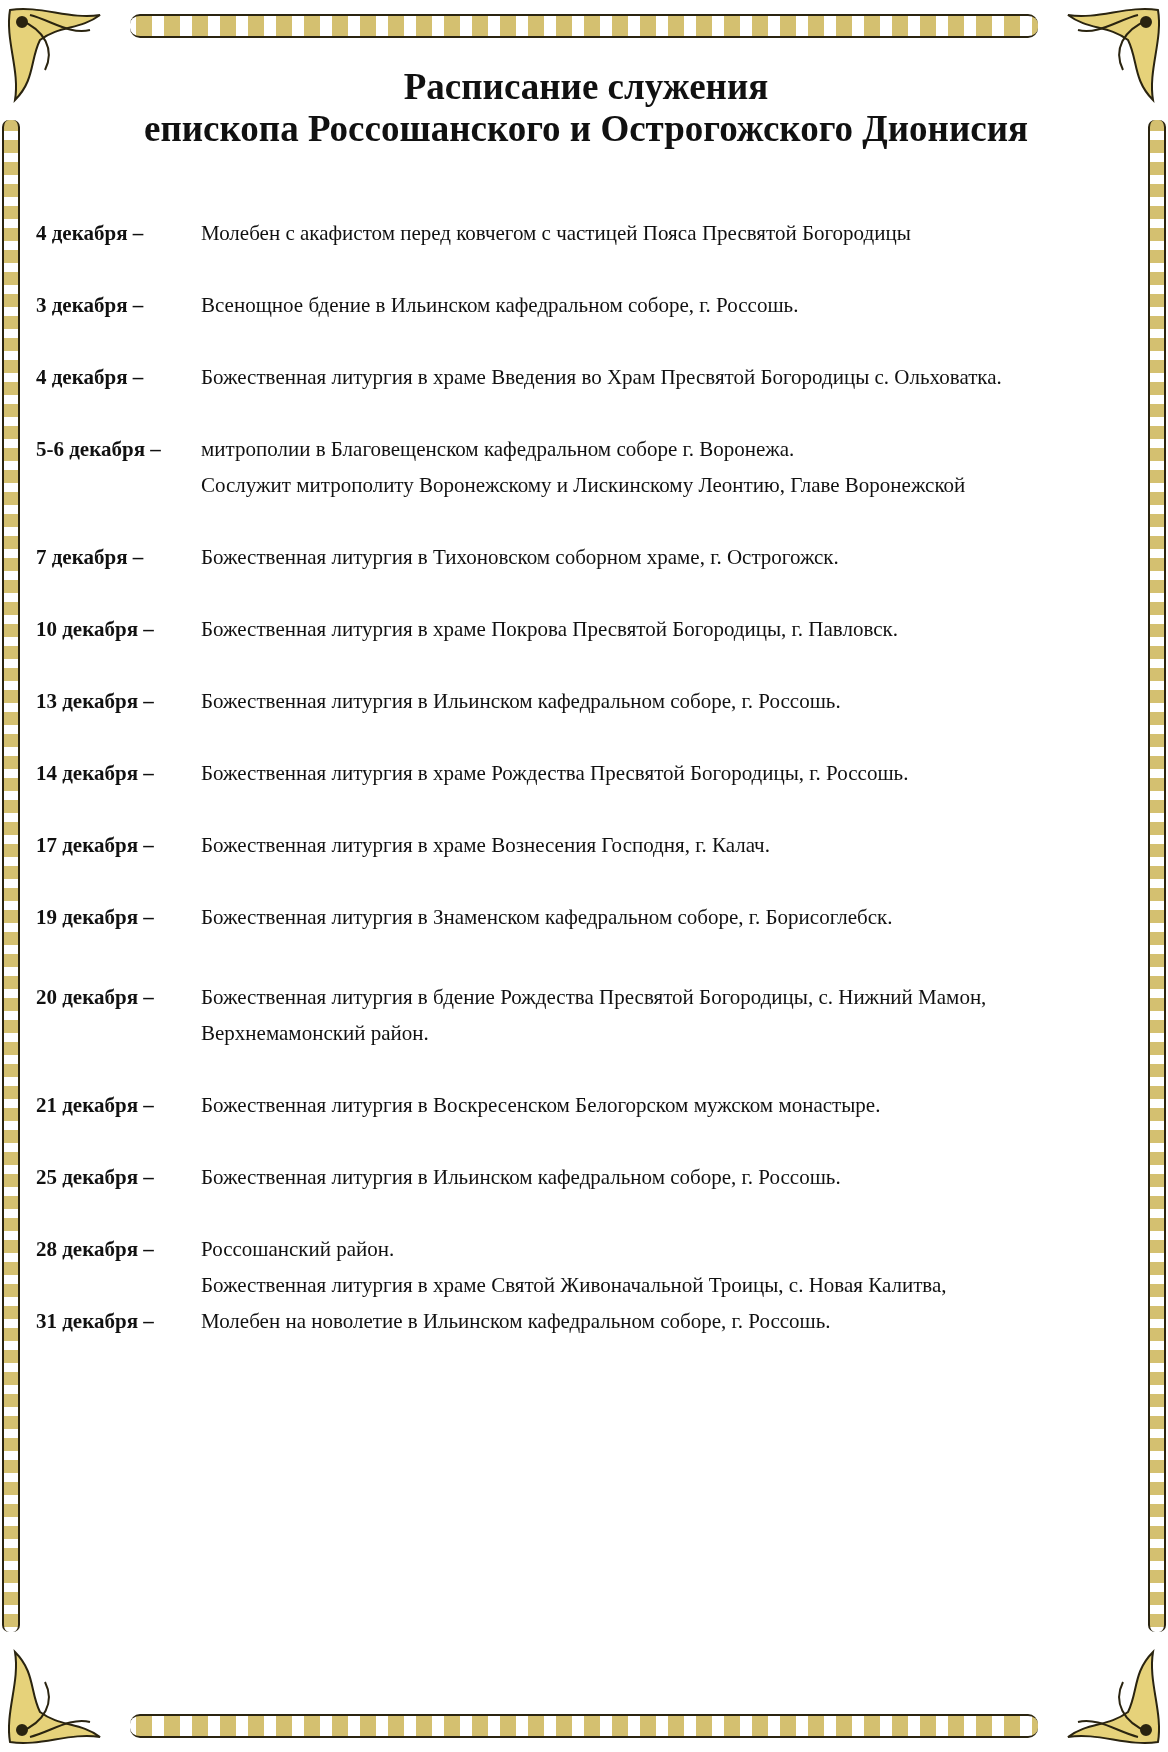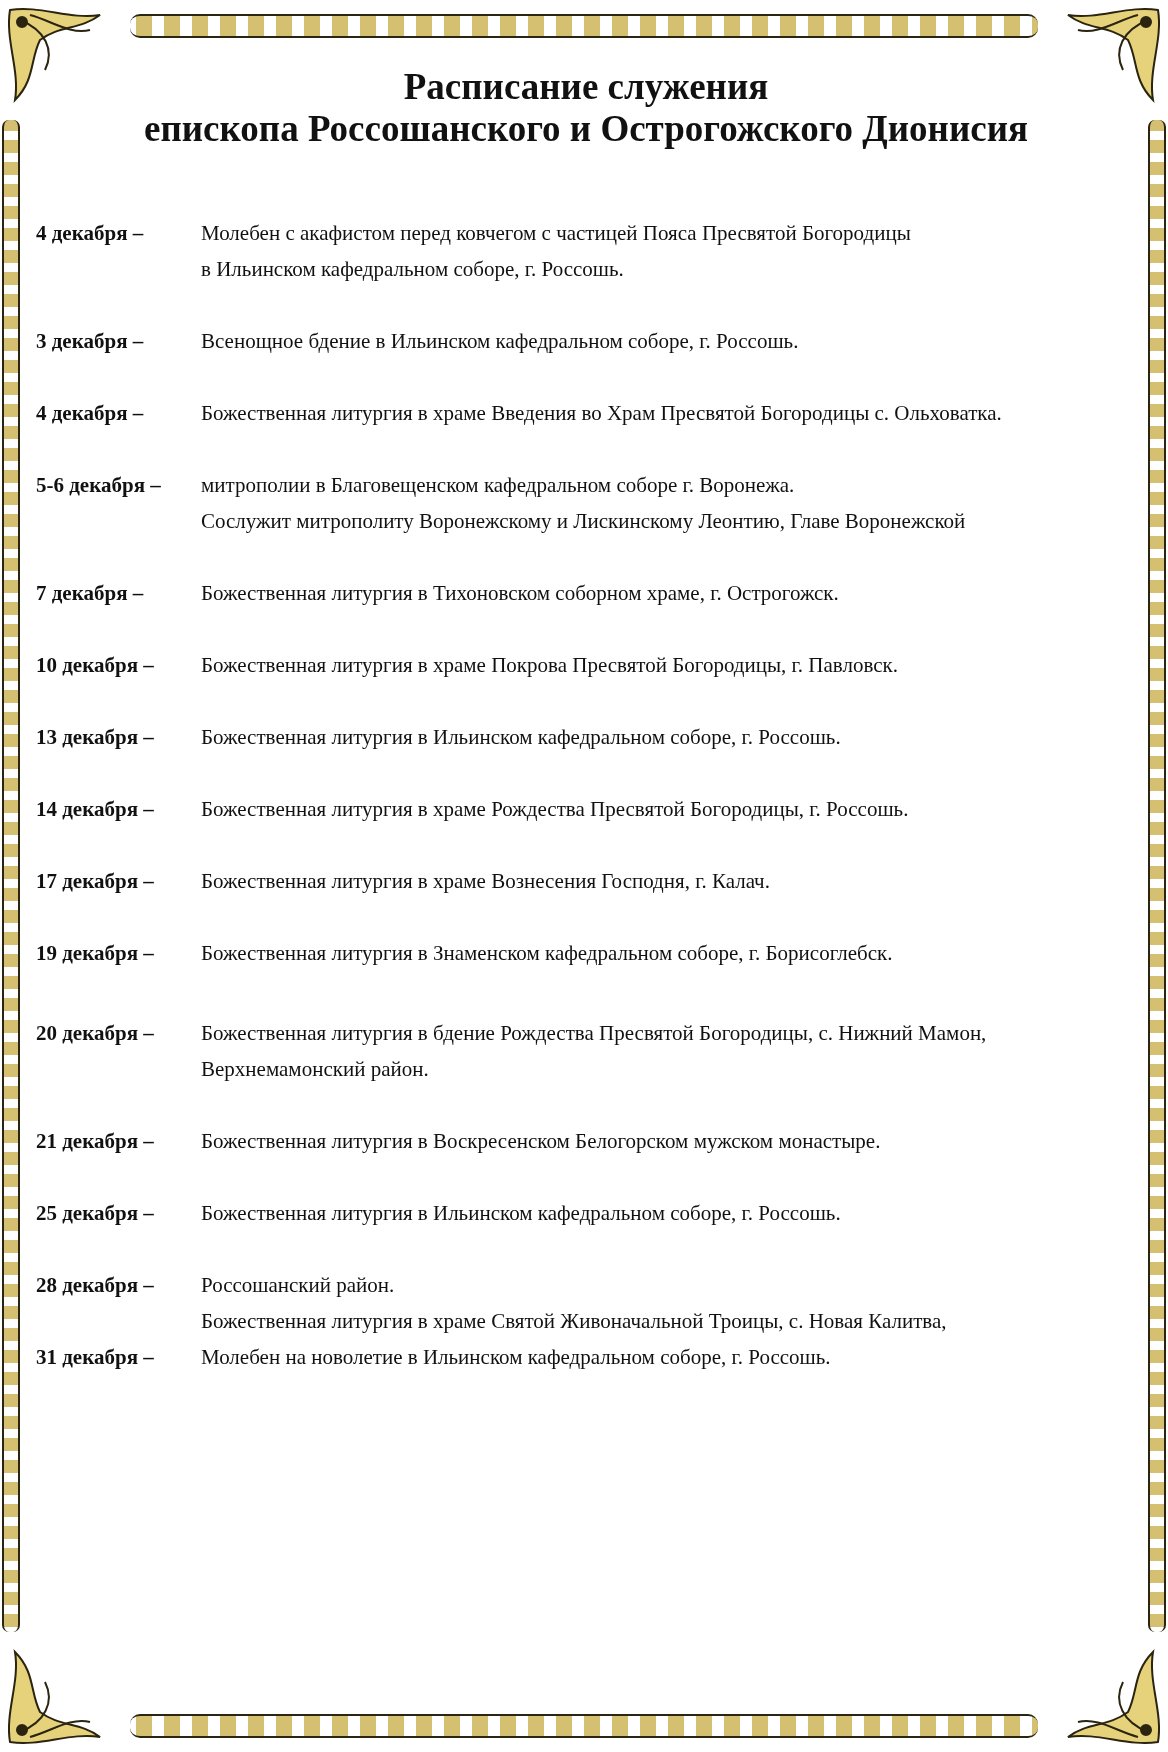--- a/index.html
+++ b/index.html
@@ -65,21 +65,20 @@
 <div class="title">
   <div>Расписание служения</div>
   <div>епископа Россошанского и Острогожского Дионисия</div>
 </div>
 
 <div class="schedule">
   <div class="row" style="margin-bottom:36px">
     <div class="date">4 декабря –</div>
     <div class="desc">
         <div>Молебен с акафистом перед ковчегом с частицей Пояса Пресвятой Богородицы</div>
-        <div>в Ильинском кафедральном соборе, г. Россошь.</div>
       </div>
   </div>
   <div class="row" style="margin-bottom:36px">
     <div class="date">3 декабря –</div>
     <div class="desc">
         <div>Всенощное бдение в Ильинском кафедральном соборе, г. Россошь.</div>
       </div>
   </div>
   <div class="row" style="margin-bottom:36px">
     <div class="date">4 декабря –</div>

